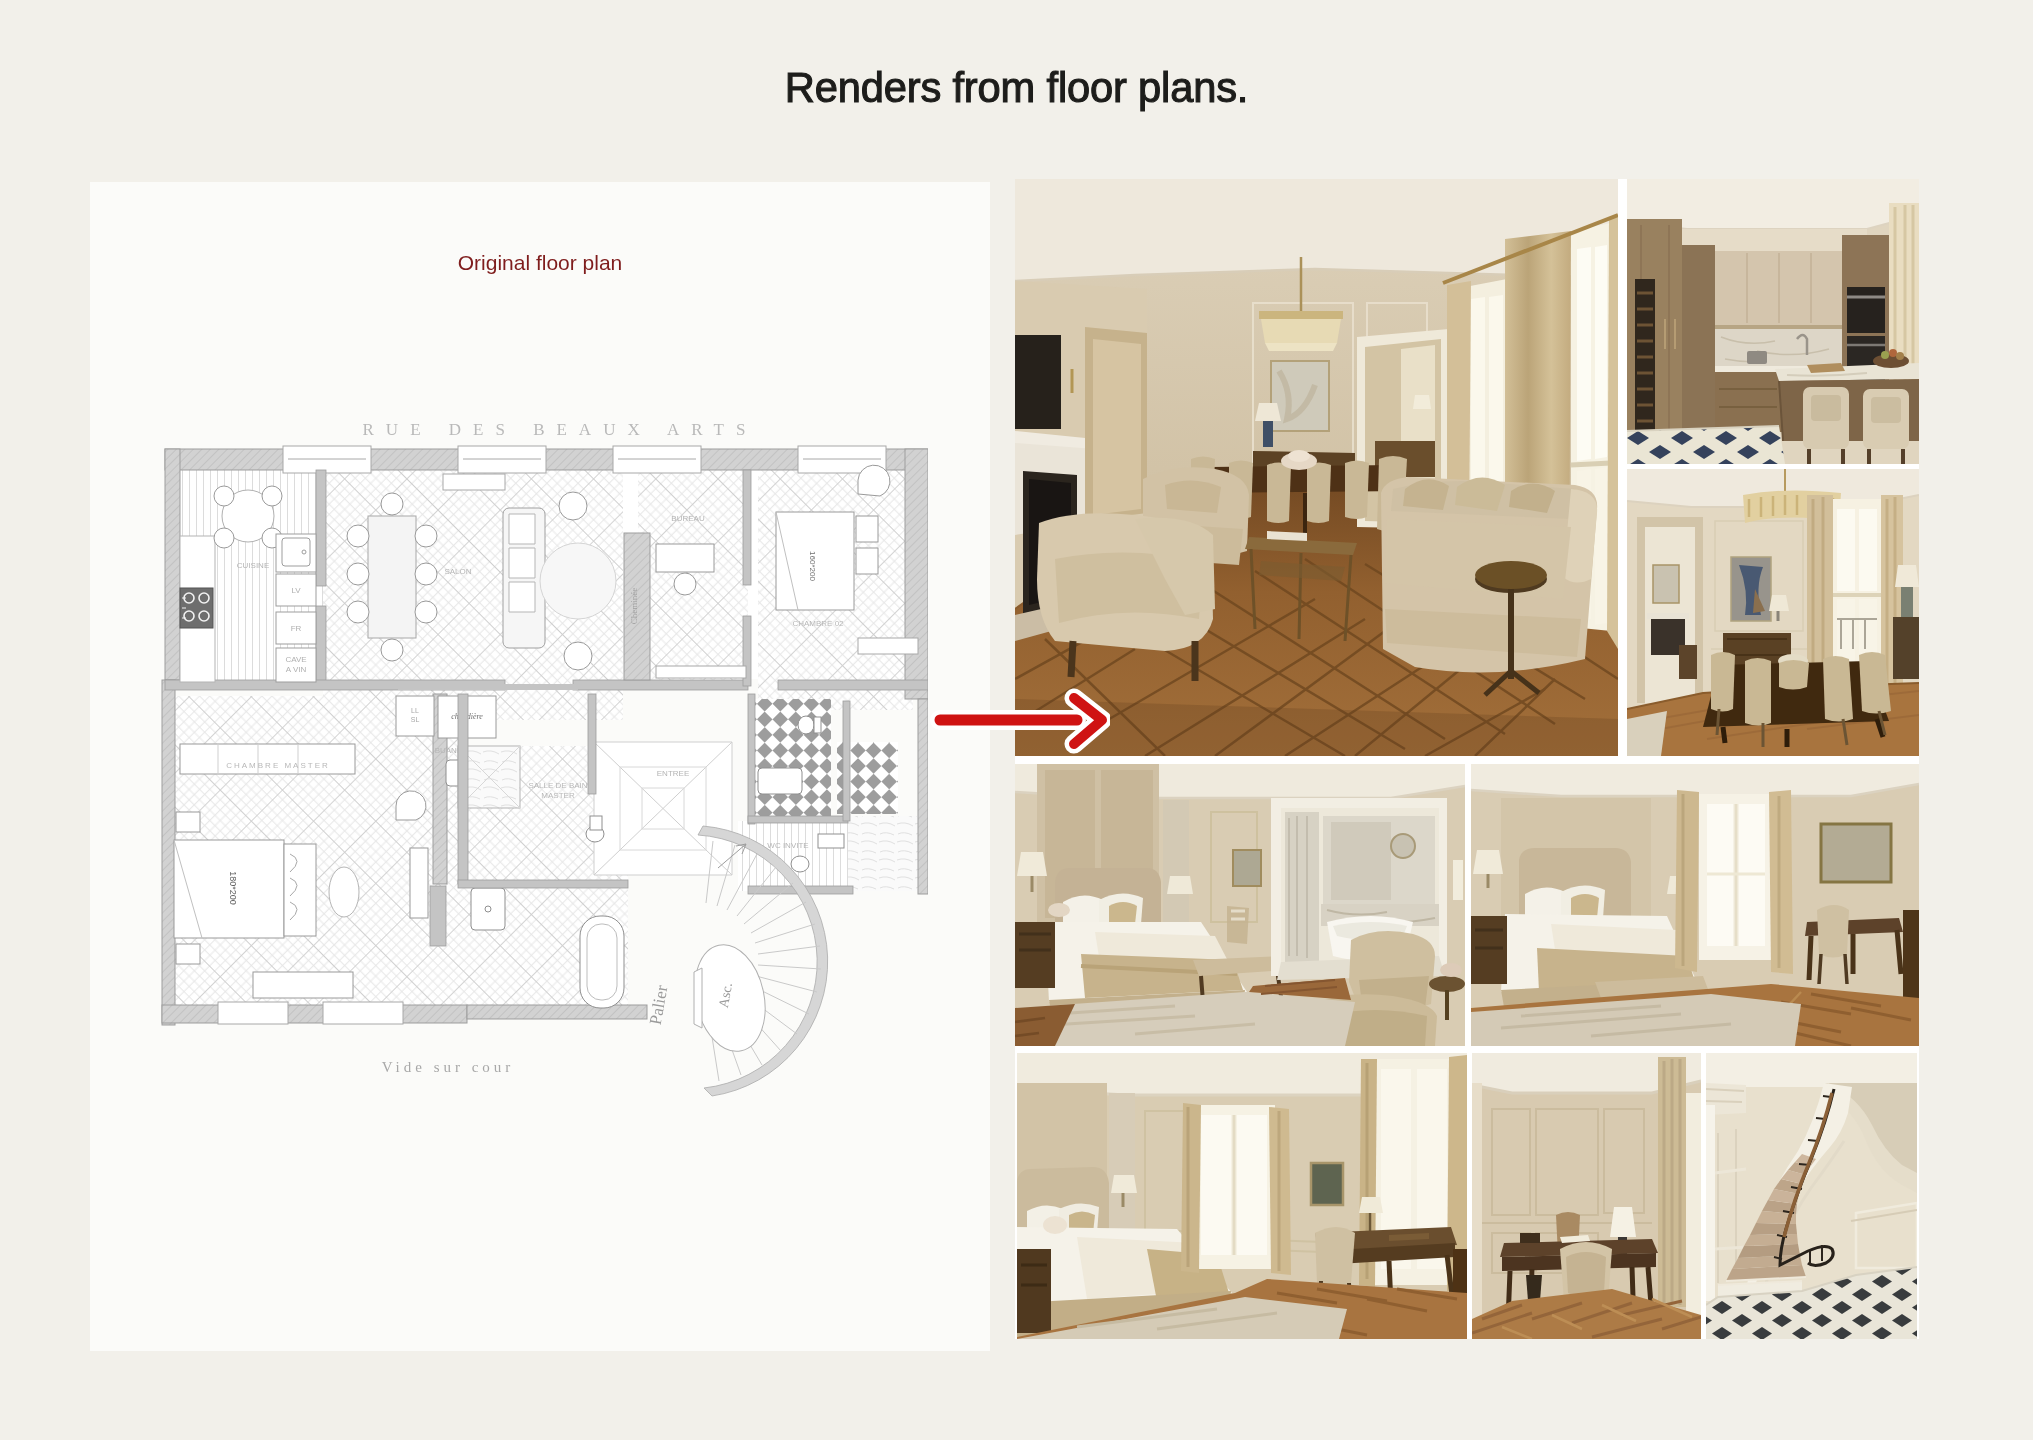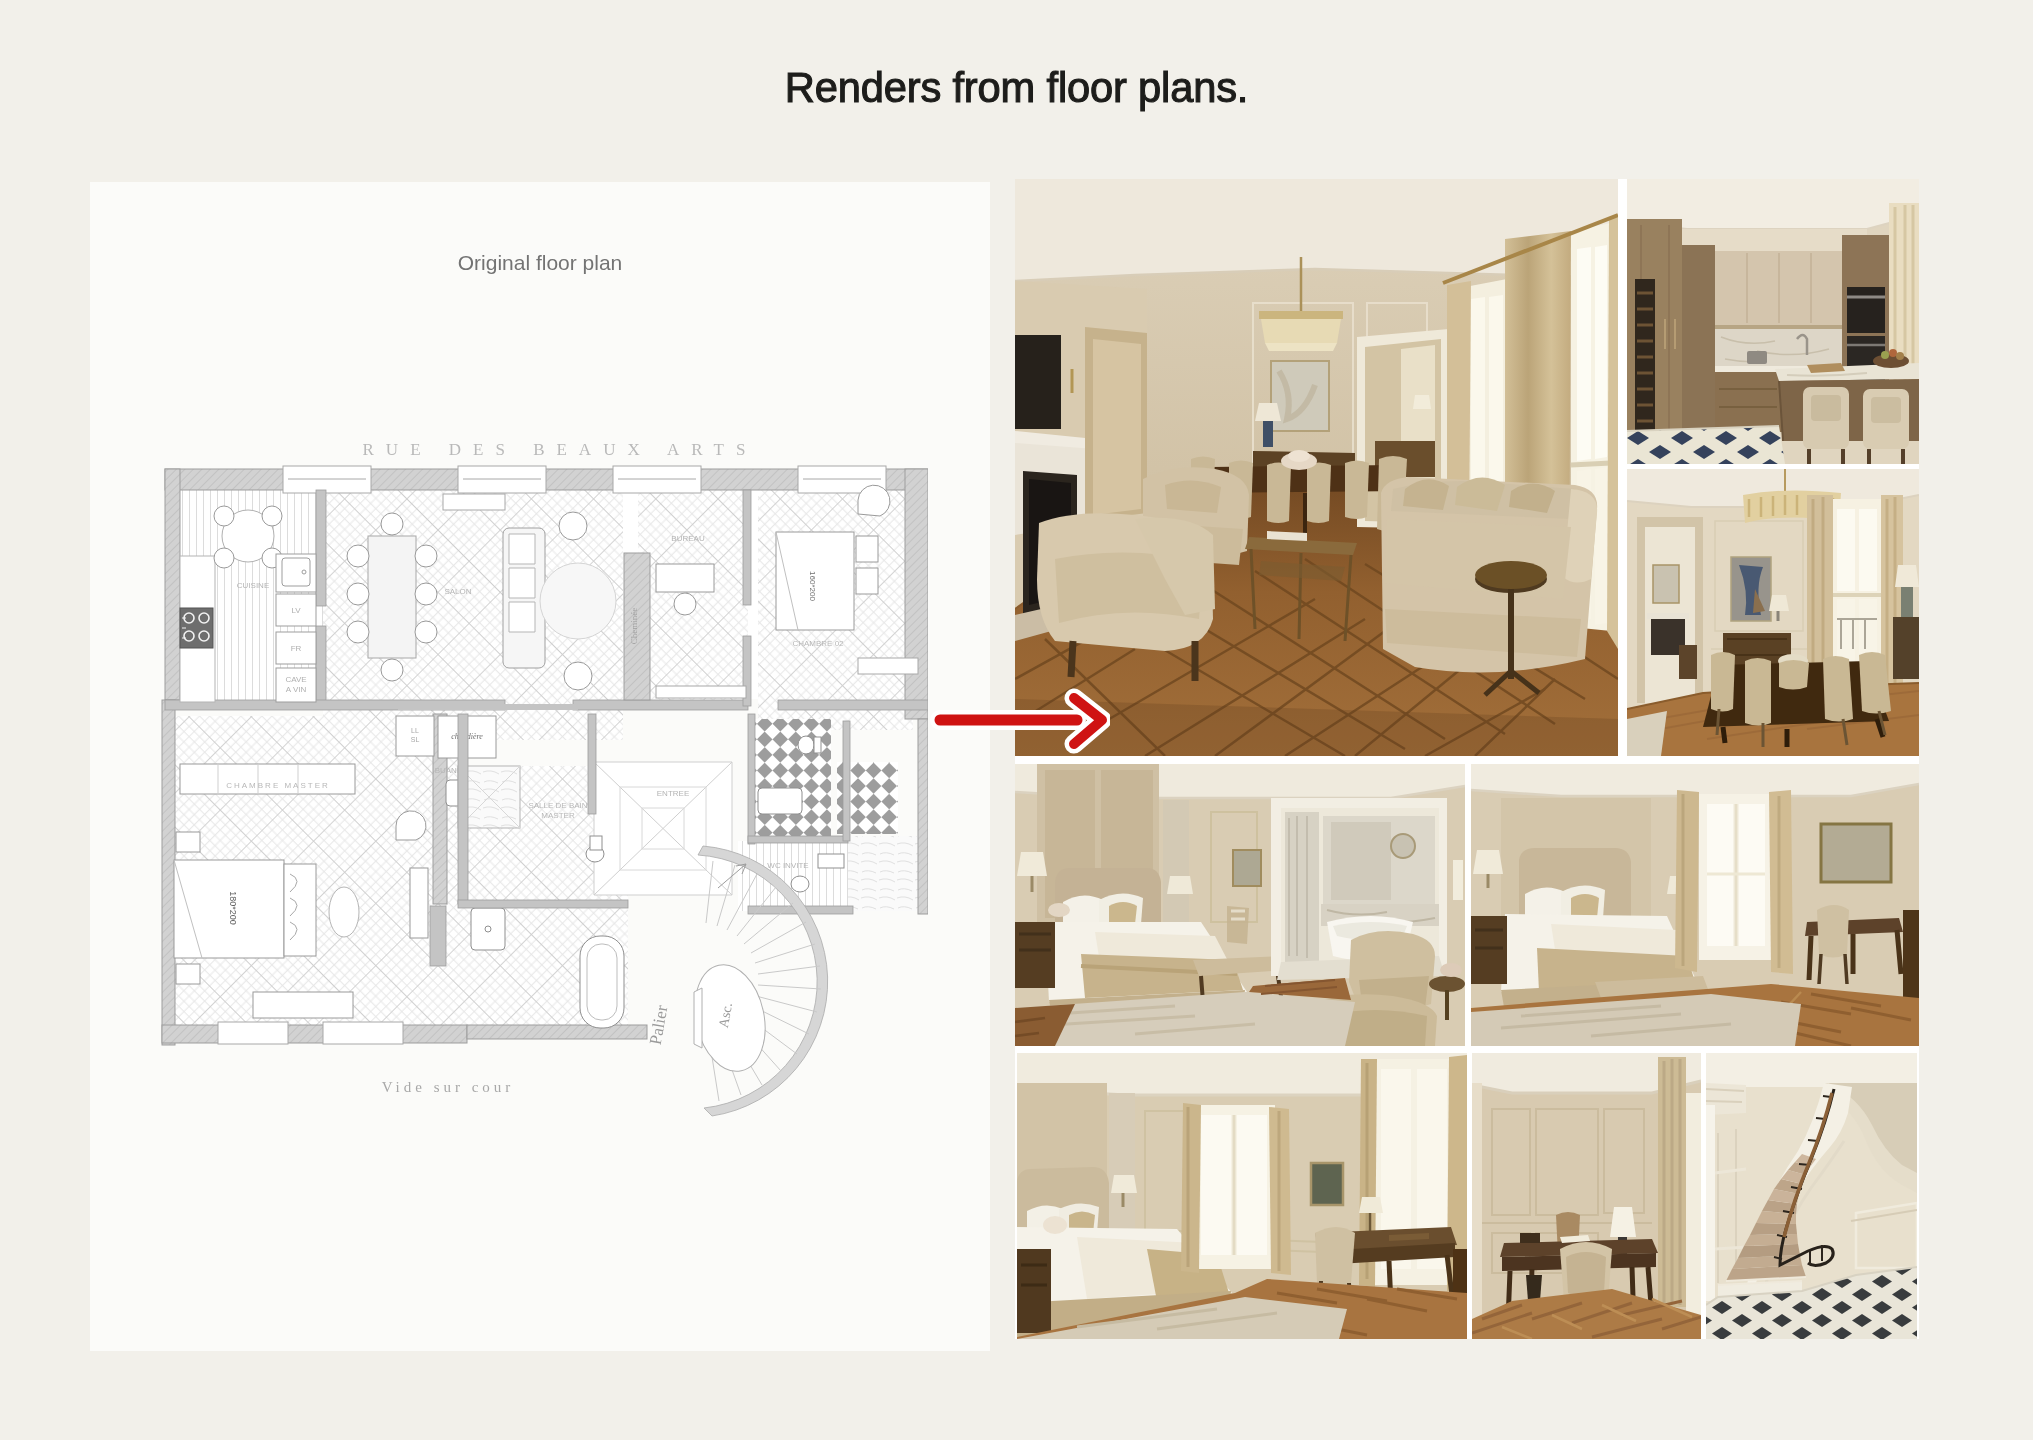--- a/index.html
+++ b/index.html
@@ -11,23 +11,23 @@
 </style>
 </head>
 <body>
 
 <div class="abs" style="left:0;top:63px;width:2033px;text-align:center;font-size:43px;font-weight:normal;color:#1d1d1b;letter-spacing:-0.2px;-webkit-text-stroke:1.1px #1d1d1b;transform:scaleX(0.97);">Renders from floor plans.</div>
 
 <div class="abs" style="left:1015px;top:179px;width:904px;height:1160px;background:#ffffff;"></div>
 
 <div class="abs" style="left:90px;top:182px;width:900px;height:1169px;background:#fbfbf9;"></div>
 
-<div class="abs" style="left:90px;top:251px;width:900px;text-align:center;font-size:21px;color:#737373;">Original floor plan</div>
-
-<div class="abs" style="left:158px;top:436px;width:770px;height:690px;">
+<div class="abs" style="left:90px;top:251px;width:900px;text-align:center;font-size:21px;color:#7f1d1d;">Original floor plan</div>
+
+<div class="abs" style="left:158px;top:416px;width:770px;height:690px;">
 <svg width="770" height="690" viewBox="0 0 770 690">
   <defs>
     <pattern id="parqband" width="44" height="44" patternUnits="userSpaceOnUse" patternTransform="rotate(45)">
       <rect width="44" height="44" fill="#ffffff"></rect>
       <path d="M0 7.3H44M0 14.6H44M0 22H44M0 29.3H44M0 36.6H44M7.3 0V44M14.6 0V44M22 0V44M29.3 0V44M36.6 0V44" stroke="#e7e7e7" stroke-width="1"></path>
       <path d="M0 0H44M0 0V44" stroke="#cfcfcf" stroke-width="1.8"></path>
     </pattern>
     <pattern id="planks" width="7" height="7" patternUnits="userSpaceOnUse">
       <rect width="7" height="7" fill="#ffffff"></rect>
       <path d="M3.5 0V7" stroke="#dcdcdc" stroke-width="1"></path>

